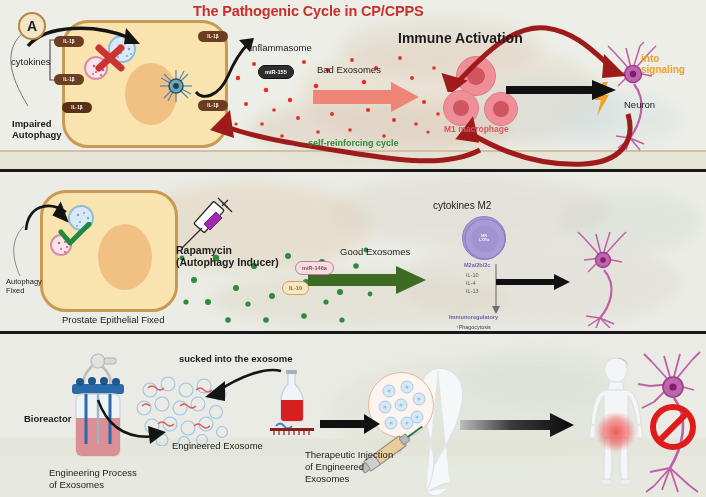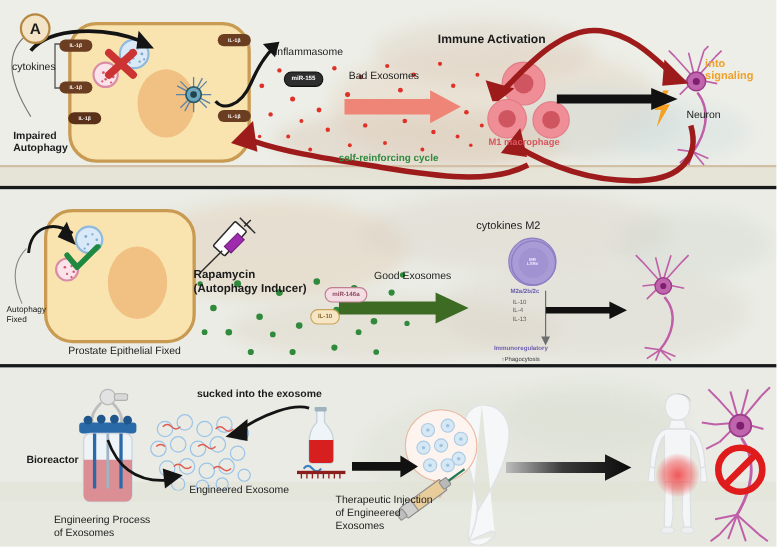--- a/index.html
+++ b/index.html
@@ -132,20 +132,21 @@
 
     <div class="tissue" style="left:300px;top:40px;width:300px;height:110px;background:#e7d9c8;"></div>
     <div class="tissue" style="left:340px;top:18px;width:200px;height:60px;background:#decfc0;opacity:.4;"></div>
     <div class="tissue" style="left:470px;top:75px;width:150px;height:70px;background:#cfdbd9;opacity:.4;"></div>
     <div class="tissue" style="left:250px;top:100px;width:260px;height:55px;background:#d9c7b5;opacity:.45;"></div>
     <div class="tissue" style="left:560px;top:95px;width:120px;height:50px;background:#cfdde0;opacity:.35;"></div>
 
     <div style="position:absolute;left:0;top:150px;width:706px;height:19px;background:#e3e0d2;opacity:.75;"></div>
     <div style="position:absolute;left:0;top:150px;width:706px;height:2px;background:#cdb79a;opacity:.8;"></div>
 
+    <div class="panel-title" id="titleA">The Pathogenic Cycle in CP/CPPS</div>
     <div class="badge" id="badgeA">A</div>
 
     <div class="cell" style="left:62px;top:20px;width:166px;height:128px;"></div>
     <div class="nucleus" style="left:125px;top:63px;width:52px;height:62px;"></div>
 
     <div class="vesicle-blue" style="left:108px;top:35px;width:28px;height:28px;">
       <svg width="28" height="28" viewBox="0 0 28 28">
         <g fill="#7da9cf">
           <circle cx="9" cy="9" r="1.4"></circle>
             <circle cx="15" cy="7" r="1.1"></circle>
@@ -259,21 +260,21 @@
           <circle cx="46" cy="62" r="1.8"></circle>
         <circle cx="8" cy="76" r="1.6"></circle>
           <circle cx="200" cy="84" r="1.6"></circle>
       </g>
     </svg>
 
     <svg class="arrow-svg" style="left:313px;top:80px;" width="110" height="34" viewBox="0 0 110 34">
       <path d="M0 10 L78 10 L78 2 L106 17 L78 32 L78 24 L0 24 Z" fill="#ef8577"></path>
     </svg>
 
-    <div class="lbl b" style="left:398px;top:30px;font-size:11px;">Immune Activation</div>
+    <div class="lbl b" style="left:398px;top:30px;font-size:14px;">Immune Activation</div>
 
     <div class="m1" style="left:456px;top:56px;width:40px;height:40px;">
         <div class="core"></div>
       </div>
     <div class="m1" style="left:443px;top:90px;width:36px;height:36px;">
         <div class="core"></div>
       </div>
     <div class="m1" style="left:484px;top:92px;width:34px;height:34px;">
         <div class="core"></div>
       </div>

